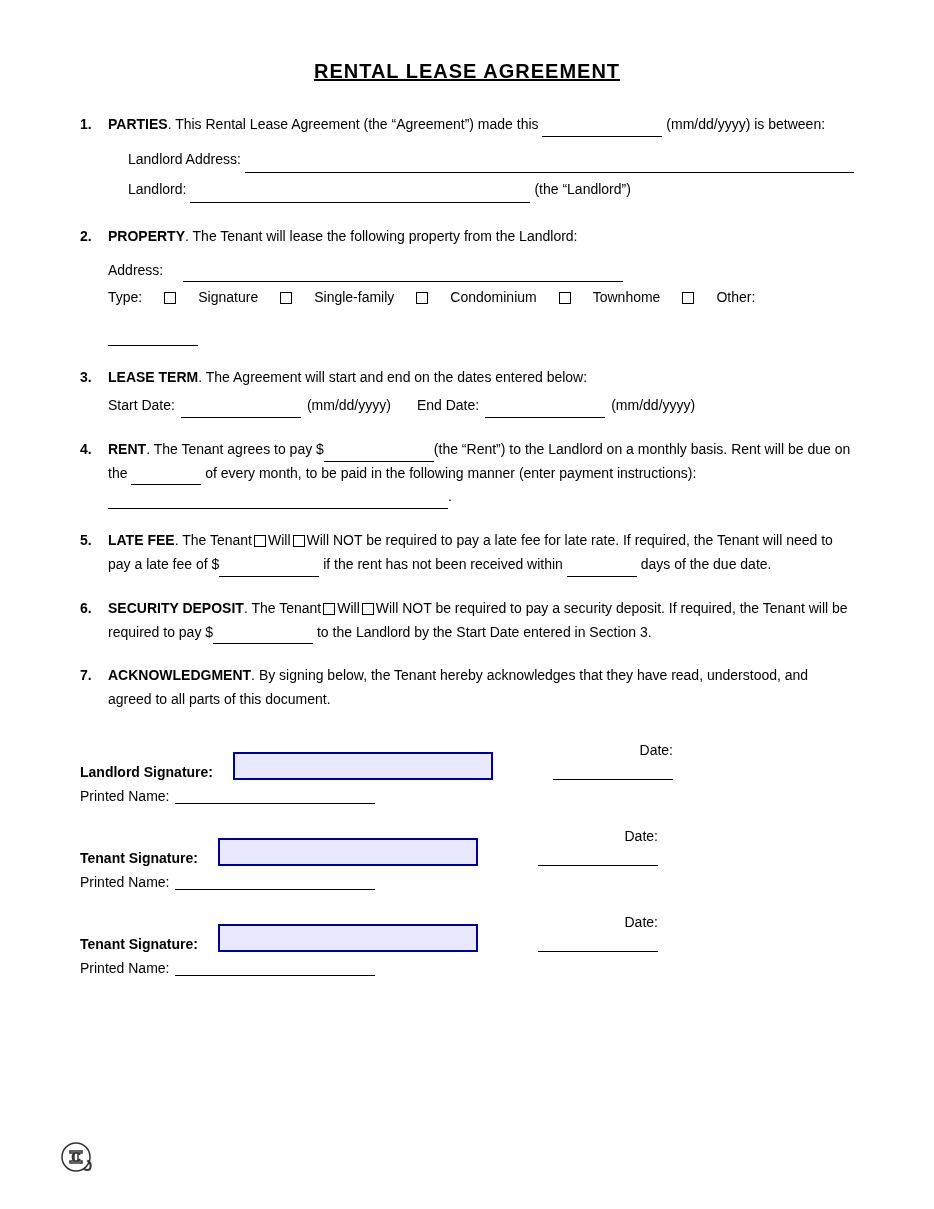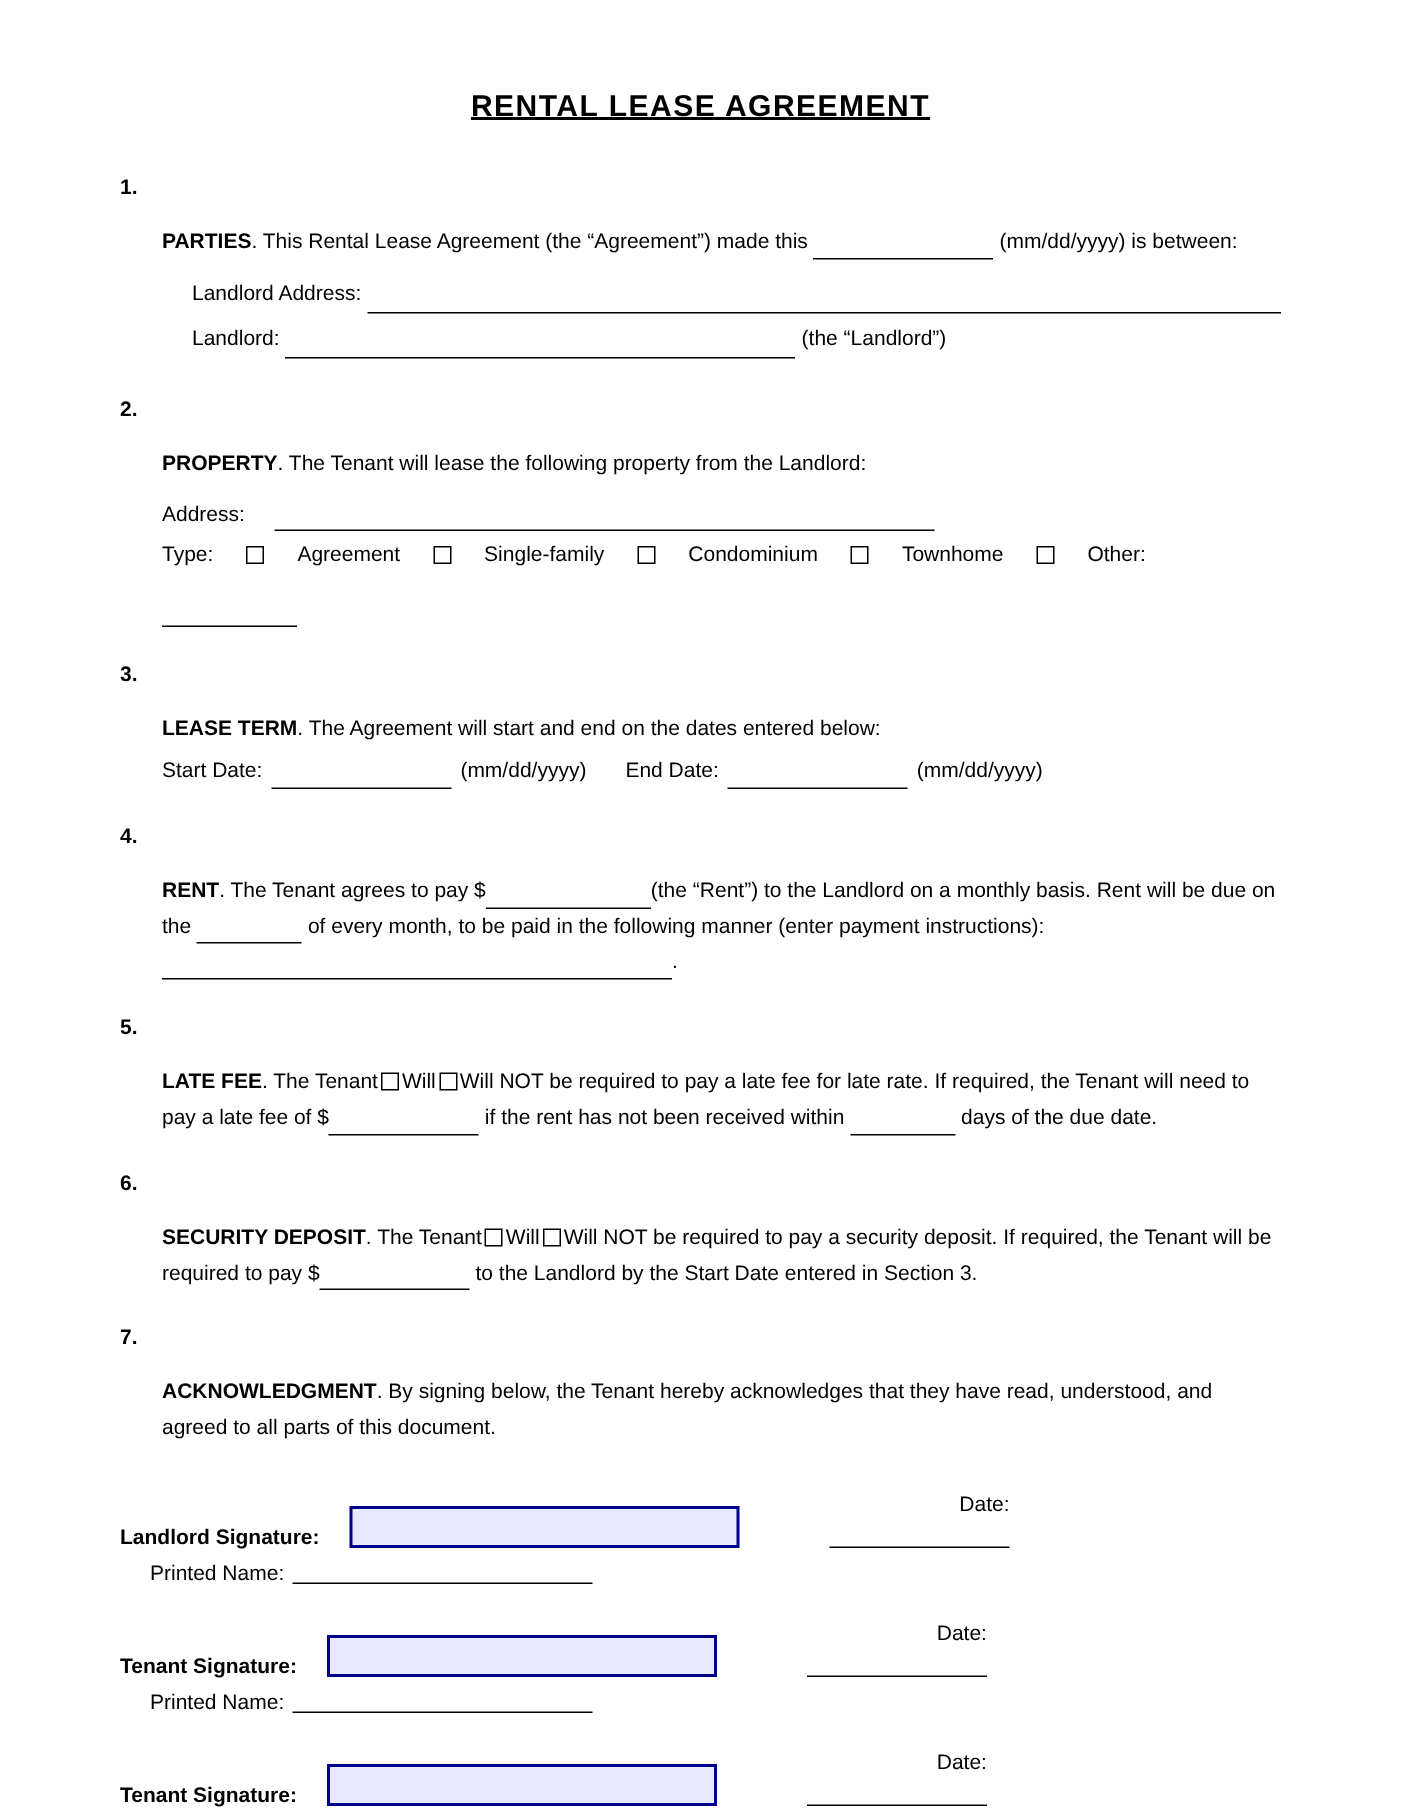--- a/index.html
+++ b/index.html
@@ -28,21 +28,20 @@
     .section-header {
       display: flex;
       gap: 8px;
     }
     .section-num {
       font-weight: bold;
       min-width: 20px;
     }
     .section-content {
       flex: 1;
-      margin-top: 36px;
     }
     .bold { font-weight: bold; }
     .underline-field {
       display: inline-block;
       border-bottom: 1px solid #000;
       min-width: 100px;
       height: 16px;
       vertical-align: bottom;
     }
     .indented {
@@ -106,21 +105,20 @@
       background: #e8e8ff;
     }
     .sig-date {
       display: flex;
       align-items: flex-end;
       gap: 6px;
       margin-left: 40px;
       flex-direction: column;
     }
     .printed-name-row {
-      margin-left: 20px;
       display: flex;
       align-items: flex-end;
       gap: 6px;
     }
     .watermark {
       position: absolute;
       bottom: 30px;
       left: 60px;
       font-size: 24px;
       color: #333;
@@ -163,21 +161,21 @@
     <div class="section-content">
       <span class="bold">PROPERTY</span><span>. The Tenant will lease the following property from the Landlord:</span>
       <div style="margin-top:10px;">
         <div class="address-line">
           <span class="label-text">Address:</span>
           <span class="underline-field" style="min-width:440px;"></span>
         </div>
         <div class="type-line">
           <span>Type:</span>
           <span class="checkbox"></span>
-          <span>Agreement</span>
+          <span>Signature</span>
           <span class="checkbox"></span>
           <span>Single-family</span>
           <span class="checkbox"></span>
           <span>Condominium</span>
           <span class="checkbox"></span>
           <span>Townhome</span>
           <span class="checkbox"></span>
           <span>Other:</span>
           <span class="underline-field" style="min-width:90px;"></span>
         </div>

